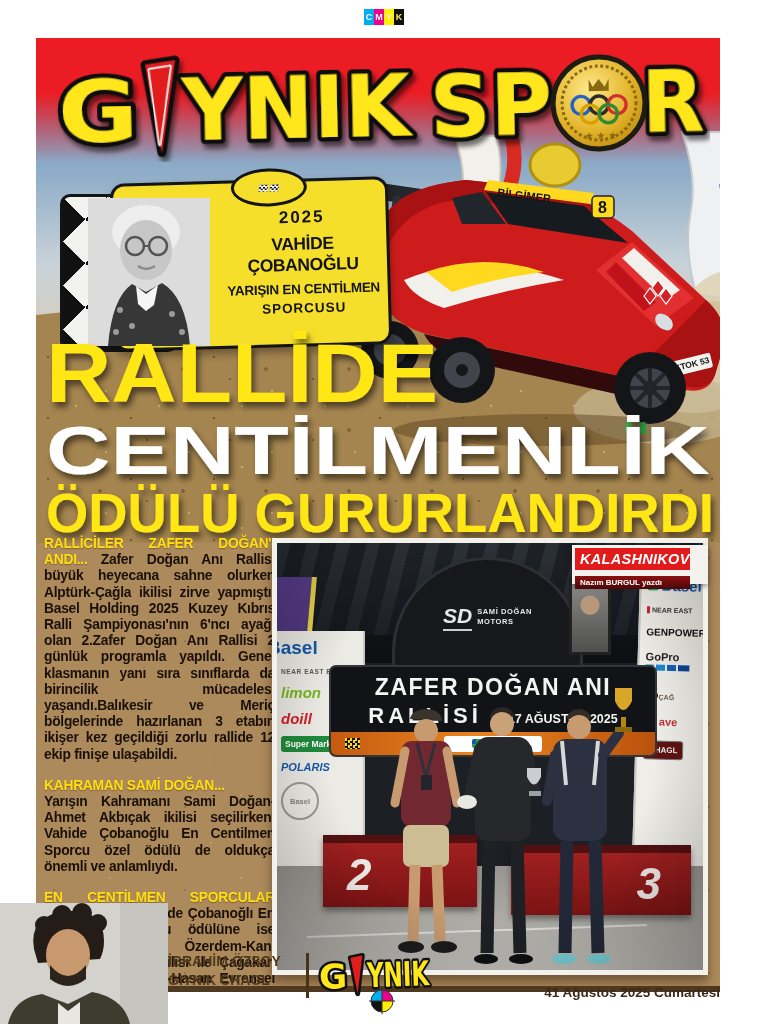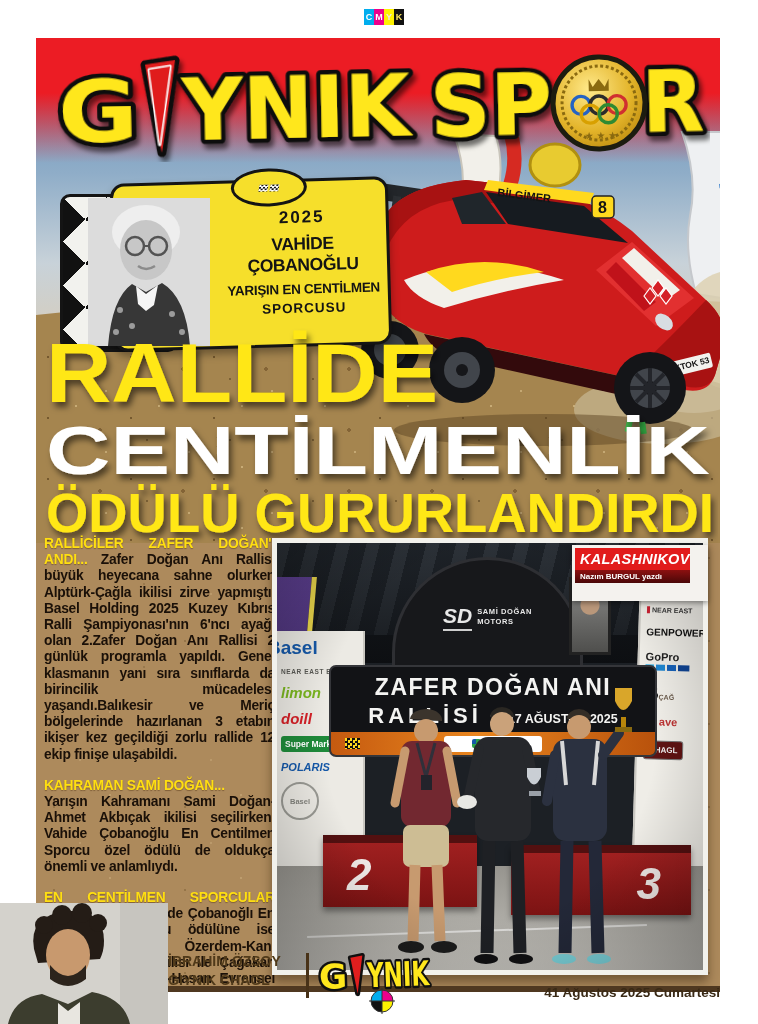--- a/index.html
+++ b/index.html
@@ -126,27 +126,27 @@
   .floor{left:0;bottom:0;width:426px;height:104px;background:linear-gradient(#97958f,#c2c0ba)}
   .floor i{position:absolute;left:30px;top:64px;width:340px;height:0;border-top:2px solid rgba(255,255,255,.55);transform:rotate(-2deg)}
   .pod{color:#efe9e6;font-weight:900;font-style:italic;font-size:44px;
     background:linear-gradient(180deg,#a02020,#7c1313);border-top:8px solid #531010;
     display:flex;align-items:center;box-sizing:border-box;box-shadow:0 4px 6px rgba(0,0,0,.4)}
   .pod2{left:46px;top:292px;width:154px;height:72px;padding-left:24px}
   .pod3{left:234px;top:302px;width:180px;height:70px;justify-content:flex-end;padding-right:30px}
   .vign{left:0;top:0;width:426px;height:427px;background:radial-gradient(ellipse at 50% 45%,rgba(0,0,0,0) 55%,rgba(0,0,0,.30));pointer-events:none}
 
   
-  .kalash{left:536px;top:507px;width:136px;height:56px;background:#f4f2ee;box-shadow:0 2px 5px rgba(0,0,0,.4);
+  .kalash{left:536px;top:507px;width:136px;height:39px;background:#f4f2ee;box-shadow:0 2px 5px rgba(0,0,0,.4);
     display:flex;padding:3px;box-sizing:border-box;gap:17px;z-index:6}
   .kalash .txt{flex:1;display:flex;flex-direction:column}
   .kalash .name{background:#e11b1b;color:#fff;font-size:14.5px;font-weight:900;font-style:italic;
     letter-spacing:.3px;padding:4px 0 3px 5px;line-height:1}
   .kalash .by{background:linear-gradient(#8c1010,#4a0808);color:#fff;font-size:8px;font-weight:800;
-    padding:3px 0 2px 5px;margin-top:0;line-height:1}
+    padding:3px 0 2px 5px;margin-top:6px;line-height:1}
 
   
   .author-photo{left:0;top:903px;width:168px;height:121px;background:#d4d2cc;z-index:8;overflow:hidden}
   .author-label{left:168px;top:952px;width:130px;text-align:left;color:#503a1a;
     font:900 14px/19px "Liberation Sans",sans-serif;z-index:8}
   .fdivider{left:306px;top:953px;width:3px;height:45px;background:#483218;z-index:8}
   .footer-logo{left:315px;top:949px;z-index:8}
   .regmark{left:369px;top:988px;z-index:8}
   .date{right:38px;top:985px;color:#3a2a16;font:700 13.5px "Liberation Sans",sans-serif;z-index:8}
 </style>

